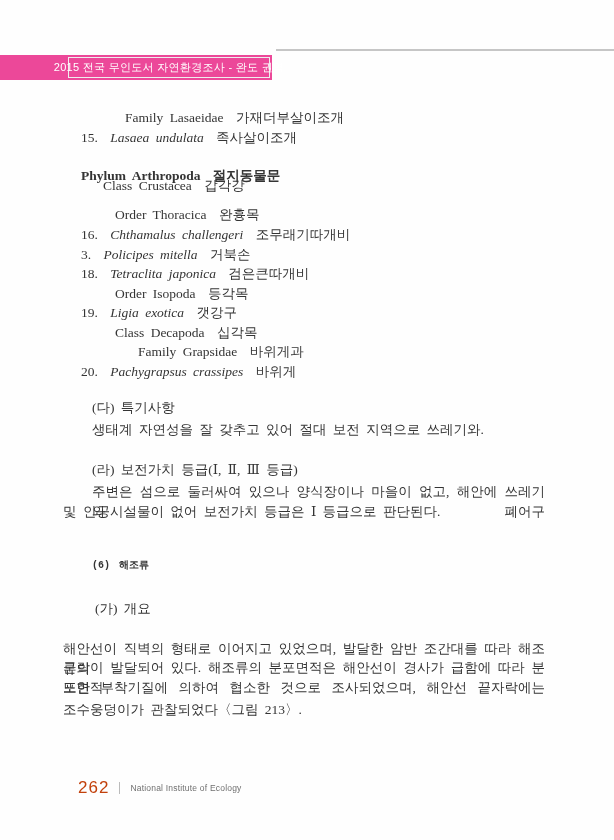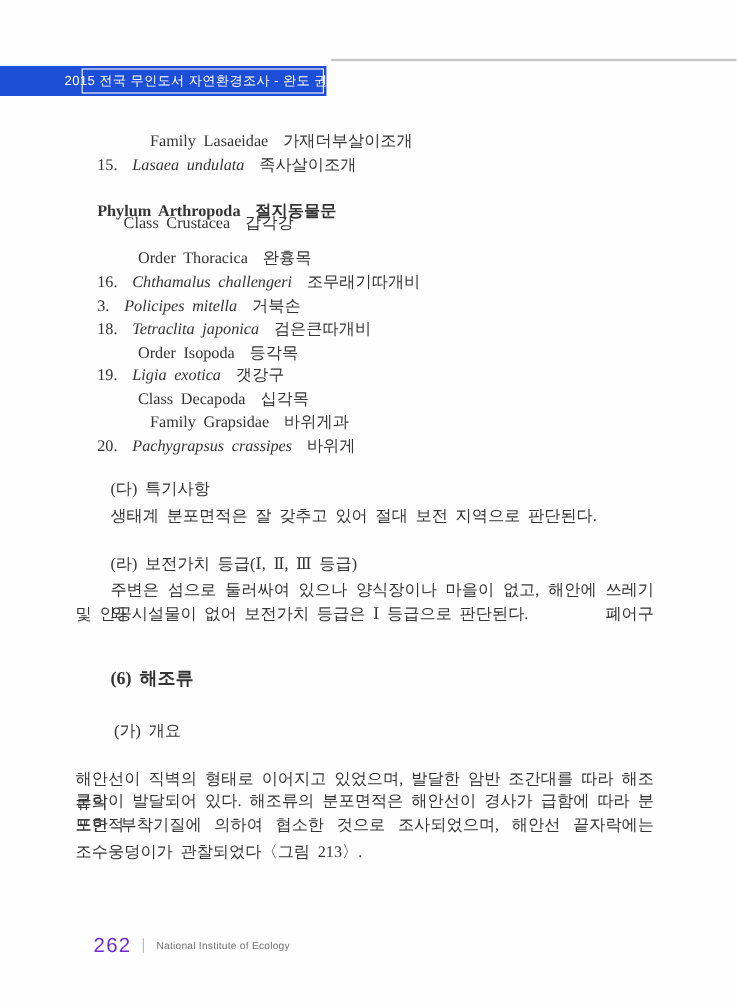--- a/index.html
+++ b/index.html
@@ -11,21 +11,21 @@
     overflow: hidden;
     font-family: "Liberation Serif", "DejaVu Serif", serif;
     color: #343434;
   }
 
   
   .band {
     position: absolute;
     left: 0; top: 55px;
     width: 272px; height: 25px;
-    background: #1d4ed8;
+    background: #ec4899;
   }
   .band-box {
     position: absolute;
     left: 68px; top: 2px; right: 2px; bottom: 2px;
     border: 1px solid #eeeeee;
     display: flex; align-items: center; justify-content: center;
     color: #ffffff;
     font-family: "Liberation Sans", "DejaVu Sans", sans-serif;
     font-size: 11px;
     letter-spacing: 0.3px;
@@ -49,33 +49,33 @@
   .just {
     white-space: normal;
     text-align: justify;
     text-align-last: justify;
   }
   .bold { font-weight: bold; }
   .italic { font-style: italic; }
   .num { margin-right: 6px; }
   .latin { margin-right: 6px; text-align: right; }
   .heading-gothic {
-    font-family: Liberation Serif, serif;
+    font-family: Liberation Mono, monospace;
     font-weight: bold;
-    font-size: 15px;
+    font-size: 10px;
   }
 
   
   .footer {
     position: absolute;
     top: 778px; left: 78px;
     display: flex; align-items: center; gap: 10px;
     font-family: "Liberation Sans", "DejaVu Sans", sans-serif;
   }
-  .pagenum { font-size: 17px; color: #6d28d9; letter-spacing: 1px; }
+  .pagenum { font-size: 17px; color: #c2410c; letter-spacing: 1px; }
   .sep { width: 1px; height: 12px; background: #bbbbbb; }
   .inst { font-size: 8.5px; color: #707070; letter-spacing: 0.2px; }
 </style>
 </head>
 <body>
 
 <div id="page">
 
   <div class="band">
     <div class="band-box">
@@ -137,33 +137,33 @@
     <span class="num">19.</span>
     <span class="latin italic">Ligia exotica</span>
     <span class="kor">갯강구</span>
   </div>
 
   <div class="ln" style="top:323px; left:115px;">
     <span class="latin">Class Decapoda</span>
     <span class="kor">십각목</span>
   </div>
 
-  <div class="ln" style="top:342px; left:125px;">
+  <div class="ln" style="top:342px; left:138px;">
     <span class="latin">Family Grapsidae</span>
     <span class="kor">바위게과</span>
   </div>
 
   <div class="ln" style="top:362px; left:81px;">
     <span class="num">20.</span>
     <span class="latin italic">Pachygrapsus crassipes</span>
     <span class="kor">바위게</span>
   </div>
 
   <div class="ln" style="top:398px; left:92px;">(다) 특기사항</div>
-  <div class="ln" style="top:420px; left:92px;">생태계 분포면적은 잘 갖추고 있어 절대 보전 지역으로 판단된다.</div>
+  <div class="ln" style="top:420px; left:92px;">생태계 자연성을 잘 갖추고 있어 절대 보전 지역으로 쓰레기와.</div>
 
   <div class="ln" style="top:460px; left:92px;">(라) 보전가치 등급(Ⅰ, Ⅱ, Ⅲ 등급)</div>
   <div class="ln just" style="top:482px; left:92px; width:453px;">주변은 섬으로 둘러싸여 있으나 양식장이나 마을이 없고, 해안에 쓰레기와 폐어구</div>
   <div class="ln" style="top:502px; left:63px;">및 인공시설물이 없어 보전가치 등급은 Ⅰ 등급으로 판단된다.</div>
 
   <div class="ln heading-gothic" style="top:556px; left:92px;">(6) 해조류</div>
   <div class="ln" style="top:599px; left:95px;">(가) 개요</div>
   <div class="ln just" style="top:658px; left:63px; width:482px;">군락이 발달되어 있다. 해조류의 분포면적은 해안선이 경사가 급함에 따라 분포면적</div>
   <div class="ln just" style="top:639px; left:63px; width:482px;">해안선이 직벽의 형태로 이어지고 있었으며, 발달한 암반 조간대를 따라 해조류의</div>
   <div class="ln just" style="top:678px; left:63px; width:482px;">또한 부착기질에 의하여 협소한 것으로 조사되었으며, 해안선 끝자락에는</div>

